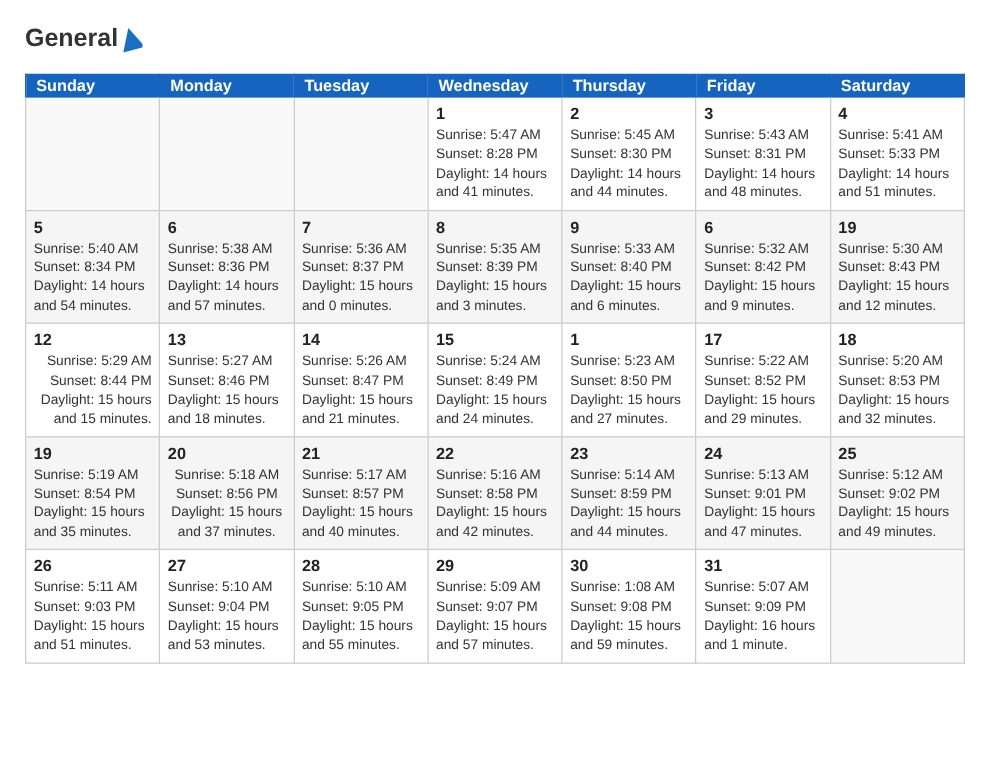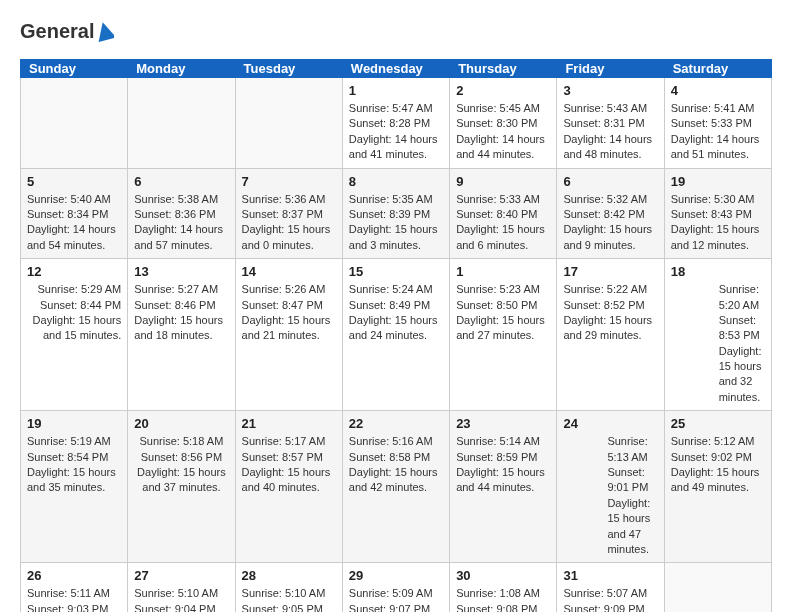--- a/index.html
+++ b/index.html
@@ -214,21 +214,21 @@
 Daylight: 15 hours and 27 minutes.</div>
         </td>
         <td>
           <div class="day-number">17</div>
           <div class="day-info" style="white-space: pre-line;">Sunrise: 5:22 AM
 Sunset: 8:52 PM
 Daylight: 15 hours and 29 minutes.</div>
         </td>
         <td>
           <div class="day-number">18</div>
-          <div class="day-info" style="white-space: pre-line; margin-left: 48px;">Sunrise: 5:20 AM
+          <div class="day-info" style="white-space: pre-line;">Sunrise: 5:20 AM
 Sunset: 8:53 PM
 Daylight: 15 hours and 32 minutes.</div>
         </td>
       </tr>
       <tr>
         <td>
           <div class="day-number">19</div>
           <div class="day-info" style="white-space: pre-line;">Sunrise: 5:19 AM
 Sunset: 8:54 PM
 Daylight: 15 hours and 35 minutes.</div>
@@ -252,21 +252,21 @@
 Daylight: 15 hours and 42 minutes.</div>
         </td>
         <td>
           <div class="day-number">23</div>
           <div class="day-info" style="white-space: pre-line;">Sunrise: 5:14 AM
 Sunset: 8:59 PM
 Daylight: 15 hours and 44 minutes.</div>
         </td>
         <td>
           <div class="day-number">24</div>
-          <div class="day-info" style="white-space: pre-line; margin-left: 44px;">Sunrise: 5:13 AM
+          <div class="day-info" style="white-space: pre-line;">Sunrise: 5:13 AM
 Sunset: 9:01 PM
 Daylight: 15 hours and 47 minutes.</div>
         </td>
         <td>
           <div class="day-number">25</div>
           <div class="day-info" style="white-space: pre-line;">Sunrise: 5:12 AM
 Sunset: 9:02 PM
 Daylight: 15 hours and 49 minutes.</div>
         </td>
       </tr>

